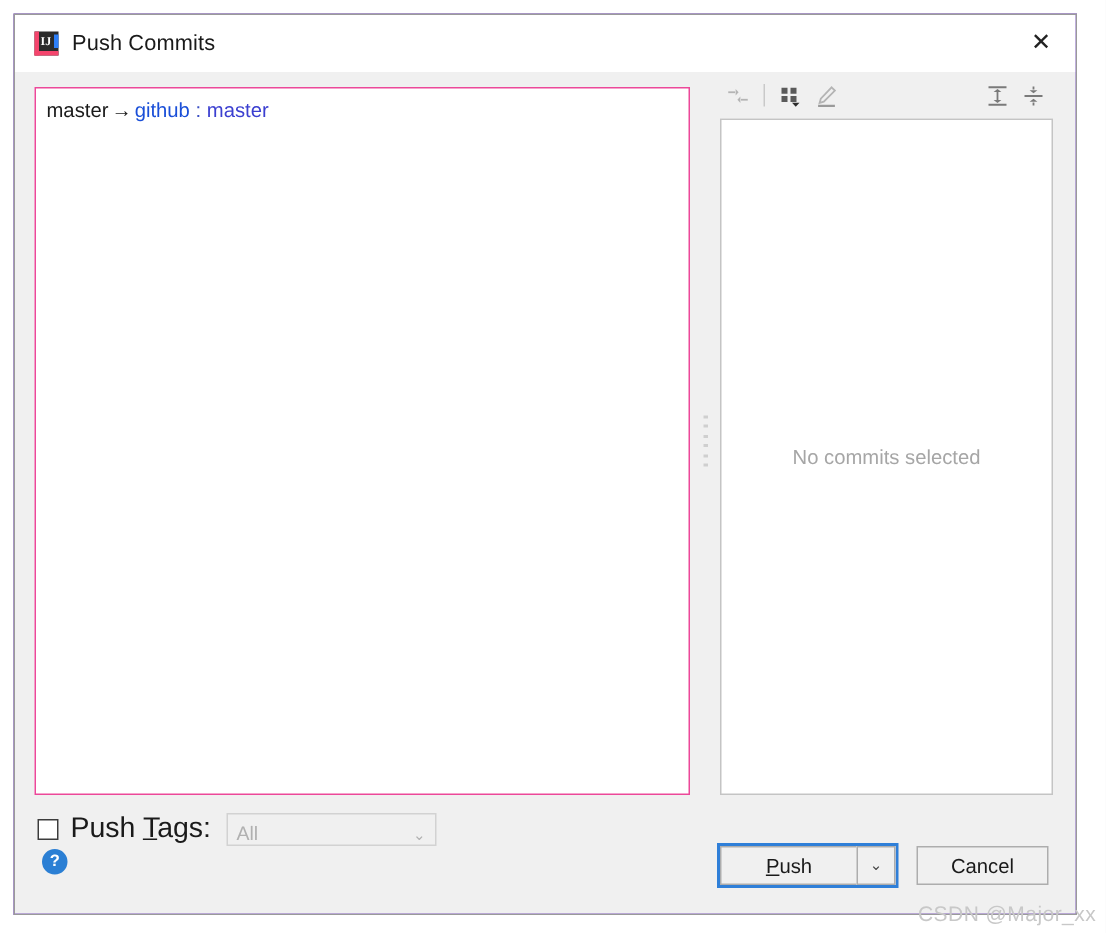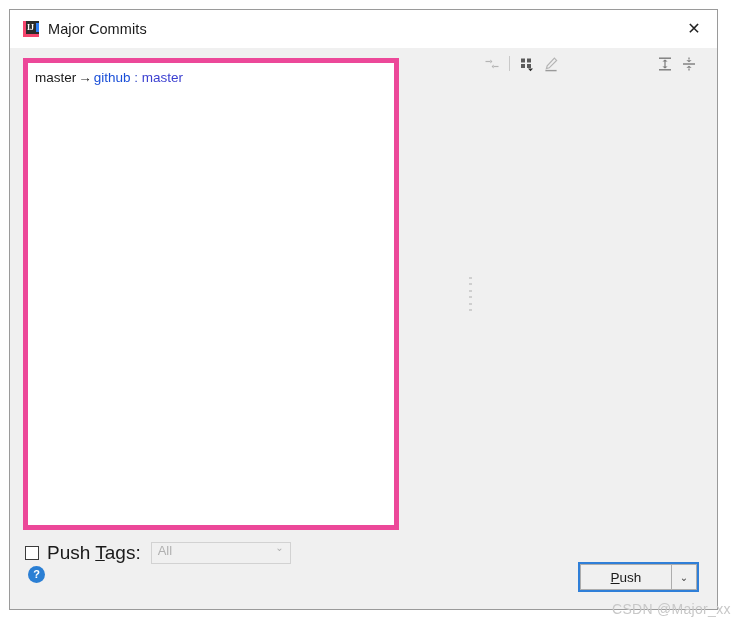--- a/index.html
+++ b/index.html
@@ -104,24 +104,24 @@
     flex: 1;
     position: relative;
     background: #f0f0f0;
   }
 
   
   .left-panel {
     position: absolute;
     left: 13px;
     top: 10px;
-    width: 376px;
+    width: 437px;
     height: 472px;
     background: #ffffff;
-    border: 5px solid #ec4899;
+    border: 1px solid #ec4899;
     box-sizing: border-box;
     overflow: hidden;
   }
   .branch-row {
     padding: 7px 0 0 7px;
     font-size: 13.5px;
     white-space: nowrap;
   }
   .branch-local { color: #1a1a1a; }
   .branch-arrow { color: #1a1a1a; padding: 0 2px; }
@@ -226,21 +226,21 @@
     margin-right: 10px;
   }
   .tags-label u { text-decoration: underline; }
   .combo {
     width: 140px;
     height: 22px;
     background: #f0f0f0;
     border: 1px solid #d2d2d2;
     box-sizing: border-box;
     display: flex;
-    align-items: flex-start;
+    align-items: flex-end;
     padding: 0 6px;
     position: relative;
   }
   .combo-value {
     font-size: 13px;
     color: #b0b0b0;
     flex: 1;
   }
   .combo-arrow {
     color: #b0b0b0;
@@ -325,21 +325,21 @@
 <div class="dialog">
 
   <div class="titlebar">
     <span class="app-icon">
       <span class="sq"></span>
       <span class="stripe-r"></span>
       <span class="stripe-l"></span>
       <span class="stripe-b"></span>
       <span class="glyph">IJ</span>
     </span>
-    <span class="title-text">Major Commits</span>
+    <span class="title-text">Push Commits</span>
     <span class="close-btn">✕</span>
   </div>
 
   <div class="content">
 
     <div class="left-panel">
       <div class="branch-row">
         <span class="branch-local">master</span><span class="branch-arrow">→</span><span class="branch-remote">github</span><span class="branch-sep">&nbsp;</span><span class="branch-sep">:</span><span class="branch-sep">&nbsp;</span><span class="branch-target">master</span>
       </div>
     </div>
@@ -405,20 +405,23 @@
           <svg class="icon-svg" width="16" height="16" viewBox="0 0 16 16">
             <path d="M2 8 H14" stroke="#7a7a7a" stroke-width="1.4"></path>
             <path d="M5.4 4.2 L8 6.2 L10.6 4.2 Z" fill="#7a7a7a"></path>
             <path d="M5.4 11.8 L8 9.8 L10.6 11.8 Z" fill="#7a7a7a"></path>
             <path d="M8 1.6 V3.6" stroke="#7a7a7a" stroke-width="1.2"></path>
             <path d="M8 12.4 V14.4" stroke="#7a7a7a" stroke-width="1.2"></path>
           </svg>
         </span>
       </div>
 
+      <div class="right-panel">
+        <span class="empty-text">No commits selected</span>
+      </div>
     </div>
 
     <div class="tags-row">
       <span class="checkbox"></span>
       <span class="tags-label"><span>Push </span><u>T</u><span>ags:</span></span>
       <span class="combo">
         <span class="combo-value">All</span>
         <span class="combo-arrow">⌄</span>
       </span>
     </div>
@@ -428,19 +431,20 @@
 
       <div class="btn-group">
         <span class="default-wrap">
           <span class="btn btn-push">
               <span></span>
               <u>P</u>
               <span>ush</span>
             </span>
           <span class="btn btn-split">⌄</span>
         </span>
+        <span class="btn btn-cancel">Cancel</span>
       </div>
     </div>
 
   </div>
 </div>
 
 <div class="watermark">CSDN @Major_xx</div>
 
 </body></html>

